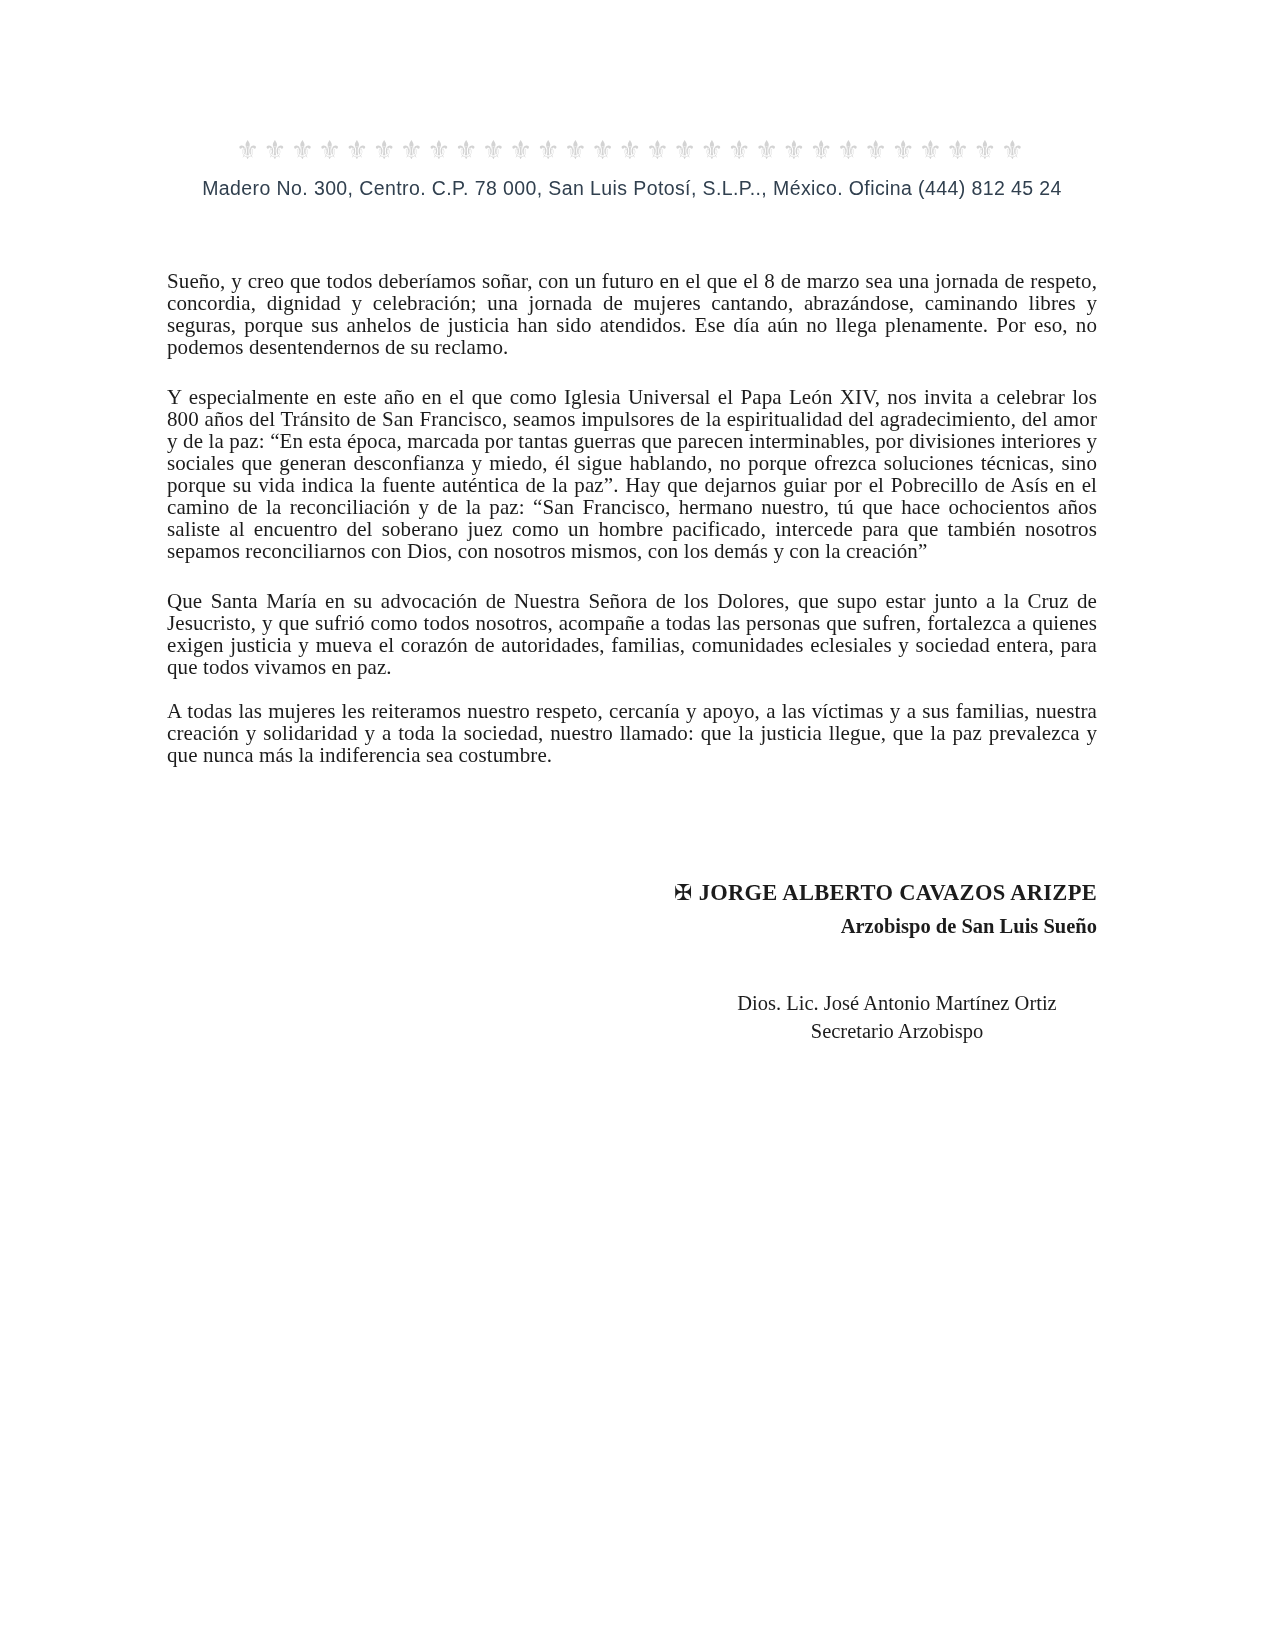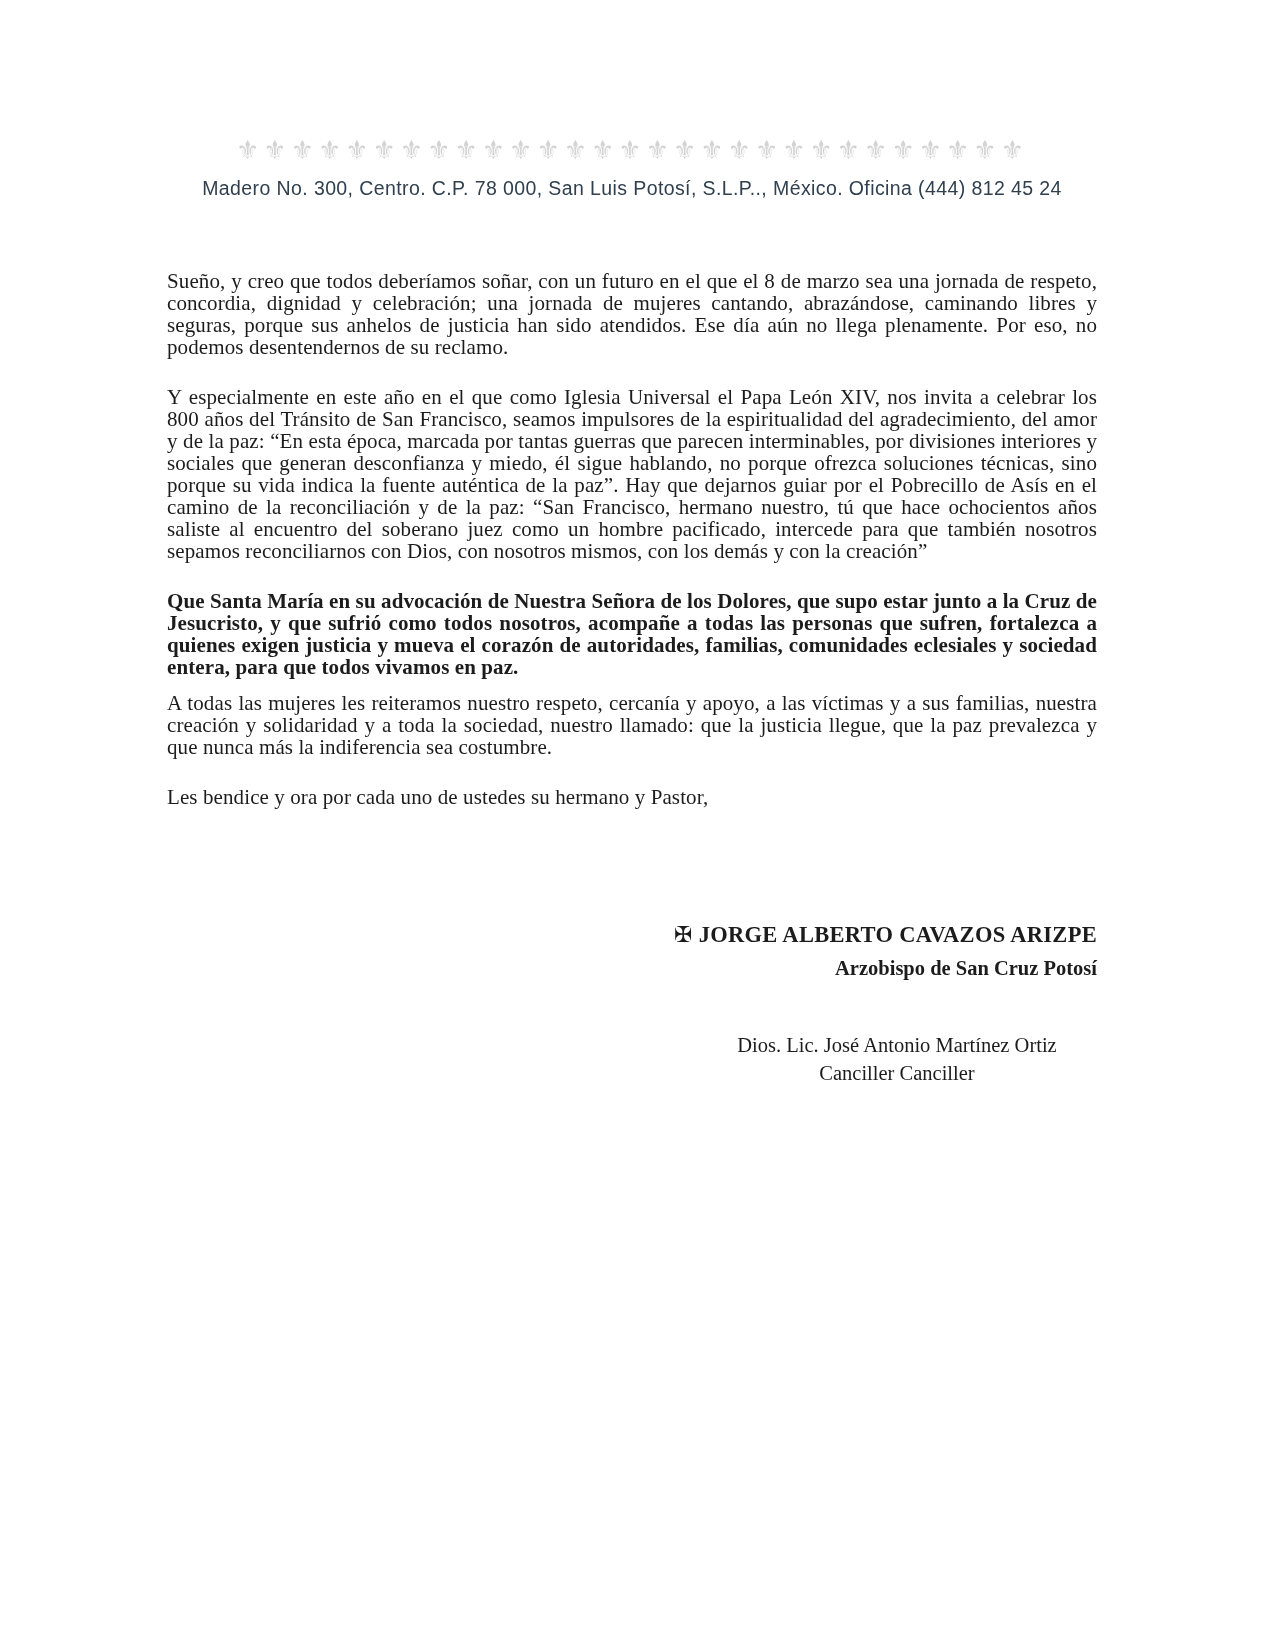--- a/index.html
+++ b/index.html
@@ -42,22 +42,22 @@
   .letter-body { margin-top: 70px; }
   .para {
     font-size: 21px;
     line-height: 22px;
     text-align: justify;
     letter-spacing: 0.1px;
     color: #1c1c1c;
     margin-bottom: 28px;
   }
   .para.bold {
-    font-weight: bold;
-    margin-bottom: 14px;
+    font-weight: normal;
+    margin-bottom: 22px;
   }
   .para.last { margin-bottom: 0; }
   
   .signature-block {
     margin-top: 112px;
     text-align: right;
     font-weight: bold;
   }
   .signature-name {
     font-size: 22.5px;
@@ -102,28 +102,27 @@
 
   <div class="letter-body">
     <p class="para">Sueño, y creo que todos deberíamos soñar, con un futuro en el que el 8 de marzo sea una jornada de respeto, concordia, dignidad y celebración; una jornada de mujeres cantando, abrazándose, caminando libres y seguras, porque sus anhelos de justicia han sido atendidos. Ese día aún no llega plenamente. Por eso, no podemos desentendernos de su reclamo.</p>
 
     <p class="para">Y especialmente en este año en el que como Iglesia Universal el Papa León XIV, nos invita a celebrar los 800 años del Tránsito de San Francisco, seamos impulsores de la espiritualidad del agradecimiento, del amor y de la paz: “En esta época, marcada por tantas guerras que parecen interminables, por divisiones interiores y sociales que generan desconfianza y miedo, él sigue hablando, no porque ofrezca soluciones técnicas, sino porque su vida indica la fuente auténtica de la paz”. Hay que dejarnos guiar por el Pobrecillo de Asís en el camino de la reconciliación y de la paz: “San Francisco, hermano nuestro, tú que hace ochocientos años saliste al encuentro del soberano juez como un hombre pacificado, intercede para que también nosotros sepamos reconciliarnos con Dios, con nosotros mismos, con los demás y con la creación”</p>
 
     <p class="para bold">Que Santa María en su advocación de Nuestra Señora de los Dolores, que supo estar junto a la Cruz de Jesucristo, y que sufrió como todos nosotros, acompañe a todas las personas que sufren, fortalezca a quienes exigen justicia y mueva el corazón de autoridades, familias, comunidades eclesiales y sociedad entera, para que todos vivamos en paz.</p>
 
     <p class="para">A todas las mujeres les reiteramos nuestro respeto, cercanía y apoyo, a las víctimas y a sus familias, nuestra creación y solidaridad y a toda la sociedad, nuestro llamado: que la justicia llegue, que la paz prevalezca y que nunca más la indiferencia sea costumbre.</p>
 
-    <p class="para last">Les bendice y ora por cada uno de ustedes su hermano y Pastor,</p>
   </div>
 
   <div class="signature-block">
     <div class="signature-name">
       <span class="cross-glyph">✠</span><span>JORGE ALBERTO CAVAZOS ARIZPE</span>
     </div>
-    <div class="signature-title">Arzobispo de San Cruz Potosí</div>
+    <div class="signature-title">Arzobispo de San Luis Sueño</div>
   </div>
 
   <div class="secretary-block">
     <div class="secretary-name">Dios. Lic. José Antonio Martínez Ortiz</div>
-    <div class="secretary-title">Canciller Canciller</div>
+    <div class="secretary-title">Secretario Arzobispo</div>
   </div>
 
 </div>
 
 </body></html>

